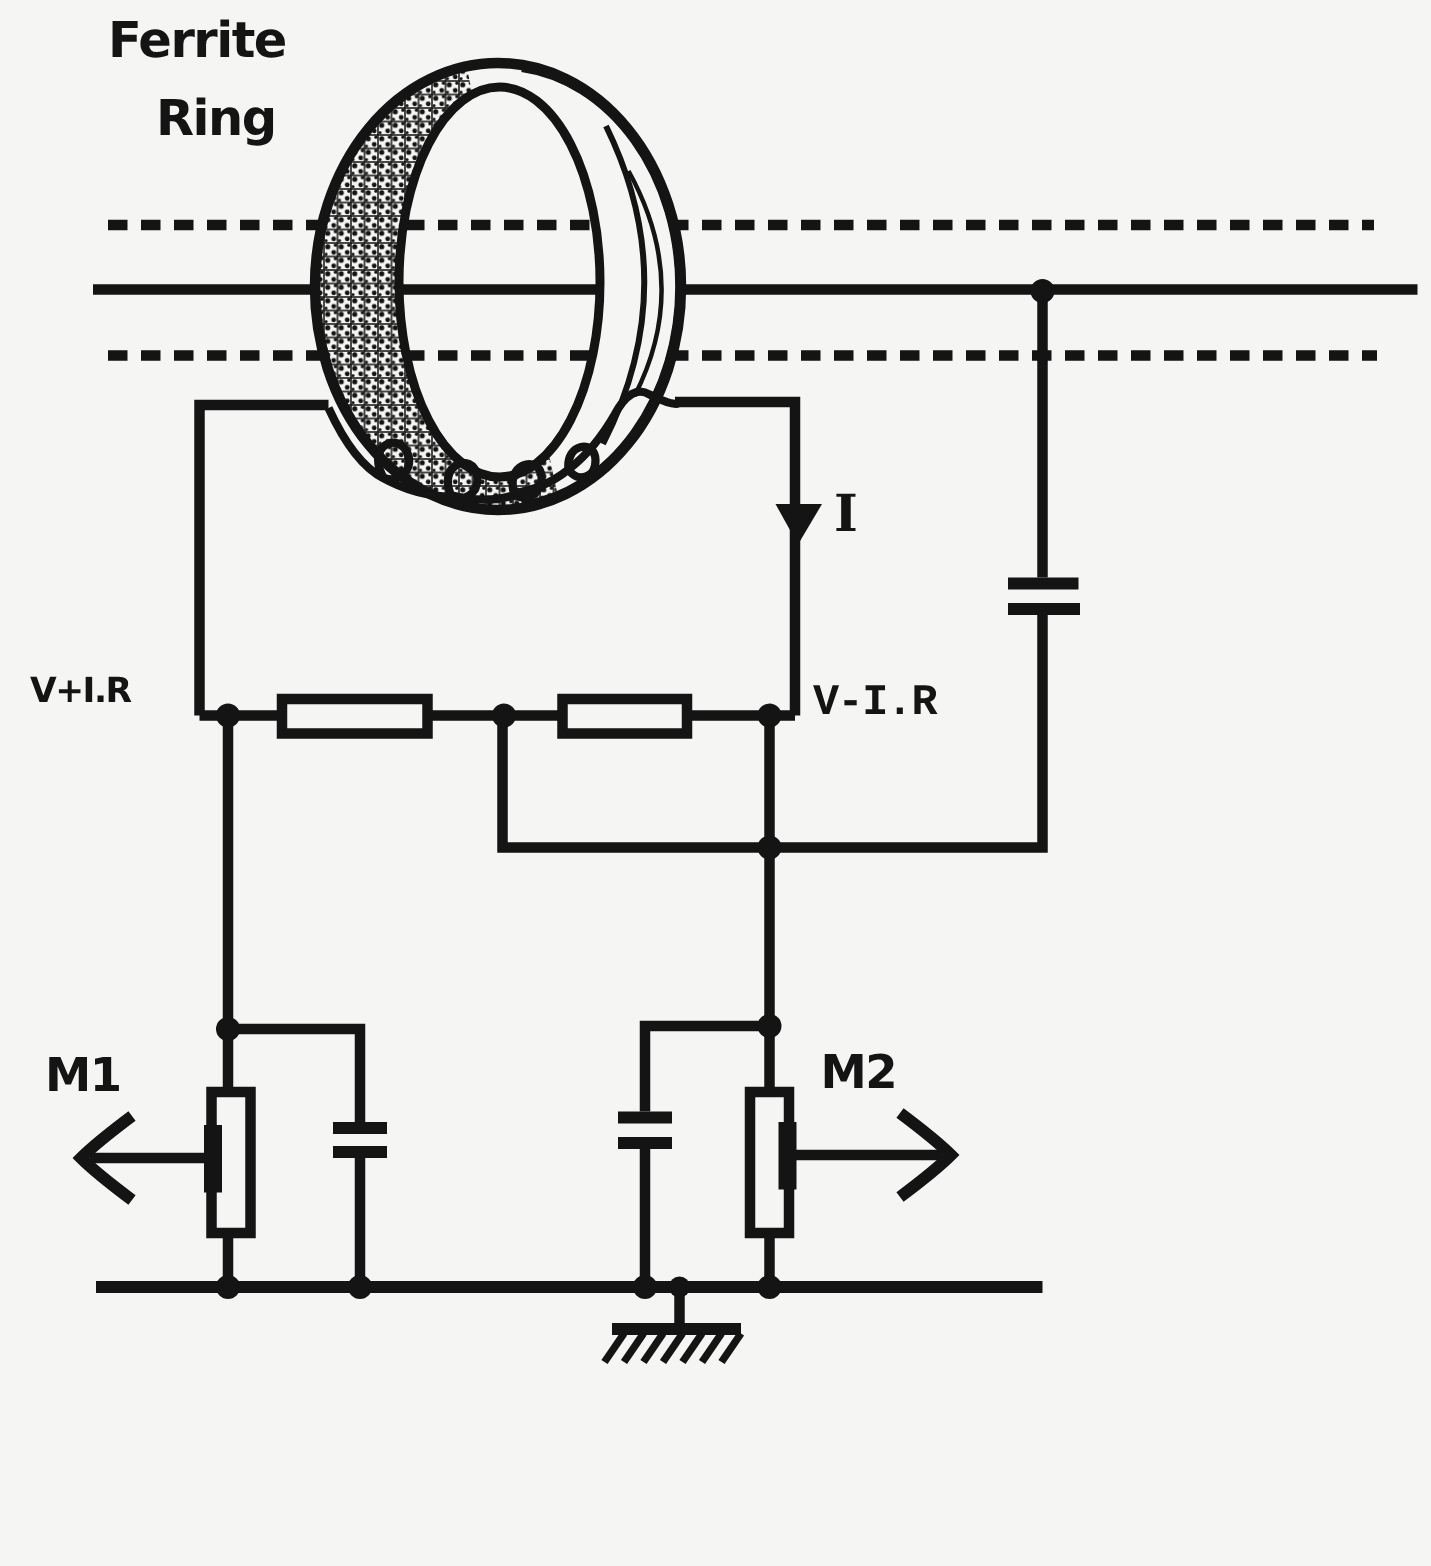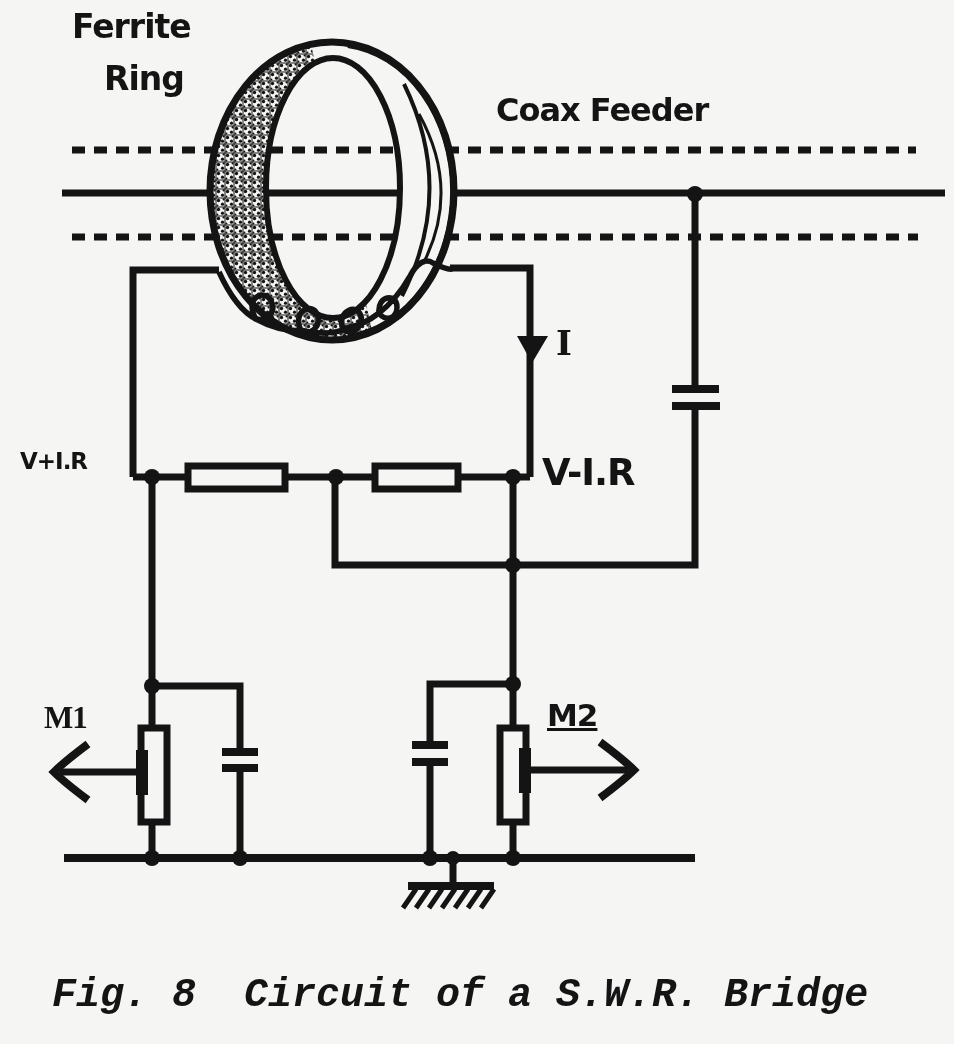--- a/index.html
+++ b/index.html
@@ -13,23 +13,23 @@
   .lbl {
     position:absolute; color:var(--ink); font-weight:bold;
     font-family:"DejaVu Sans", sans-serif; white-space:pre; line-height:1;
     letter-spacing:-1px;
   }
   .lbl-ferrite1 { left:72px;  top:10px;  font-size:33px; }
   .lbl-ferrite2 { left:104px; top:62px;  font-size:33px; }
   .lbl-coax     { left:496px; top:94px;  font-size:32px; }
   .lbl-current  { left:556px; top:326px; font-size:34px; font-family:"DejaVu Serif", serif; }
   .lbl-vplus    { left:20px;  top:450px; font-size:23px; }
-  .lbl-vminus   { left:542px; top:454px; font-size:37px; }
-  .lbl-m1       { left:44px;  top:702px; font-size:31px;font-family:Liberation Serif, serif; }
-  .lbl-m2       { left:547px; top:700px; font-size:31px;text-decoration:underline; }
+  .lbl-vminus   { left:542px; top:454px; font-size:29px;font-family:Liberation Mono, monospace; }
+  .lbl-m1       { left:30px;  top:702px; font-size:31px; }
+  .lbl-m2       { left:547px; top:700px; font-size:31px; }
   .lbl-caption  {
     left:52px; top:976px; font-size:40px; letter-spacing:0;
     font-family:"Liberation Mono", monospace; font-style:italic; font-weight:bold;
   }
 </style>
 </head>
 <body>
 
 <div class="page">
 
@@ -158,21 +158,19 @@
       <circle cx="152" cy="858" r="8"></circle>
       <circle cx="240" cy="858" r="8"></circle>
       <circle cx="430" cy="858" r="8"></circle>
       <circle cx="453" cy="858" r="7"></circle>
       <circle cx="513" cy="858" r="8"></circle>
     </g>
   </svg>
 
   <div class="lbl lbl-ferrite1">Ferrite</div>
   <div class="lbl lbl-ferrite2">Ring</div>
-  <div class="lbl lbl-coax">Coax Feeder</div>
   <div class="lbl lbl-current">I</div>
   <div class="lbl lbl-vplus">V+I.R</div>
   <div class="lbl lbl-vminus">V-I.R</div>
   <div class="lbl lbl-m1">M1</div>
   <div class="lbl lbl-m2">M2</div>
-  <div class="lbl lbl-caption">Fig. 8  Circuit of a S.W.R. Bridge</div>
 
 </div>
 
 </body></html>

